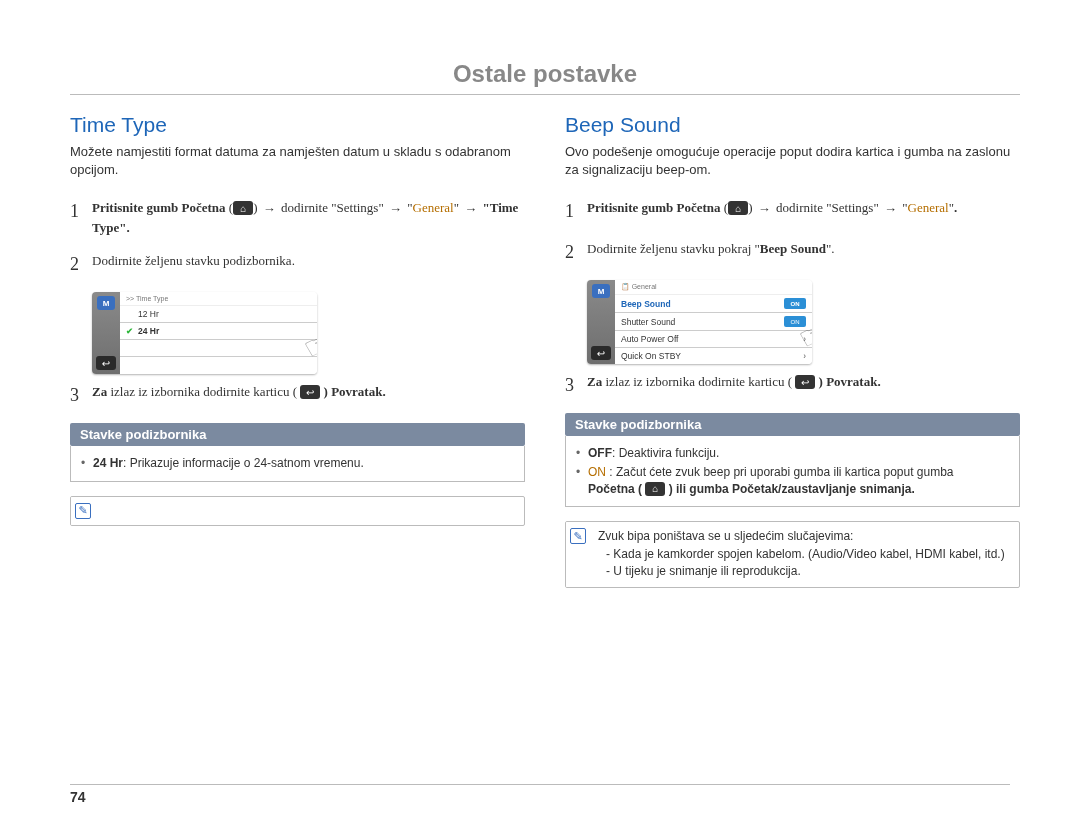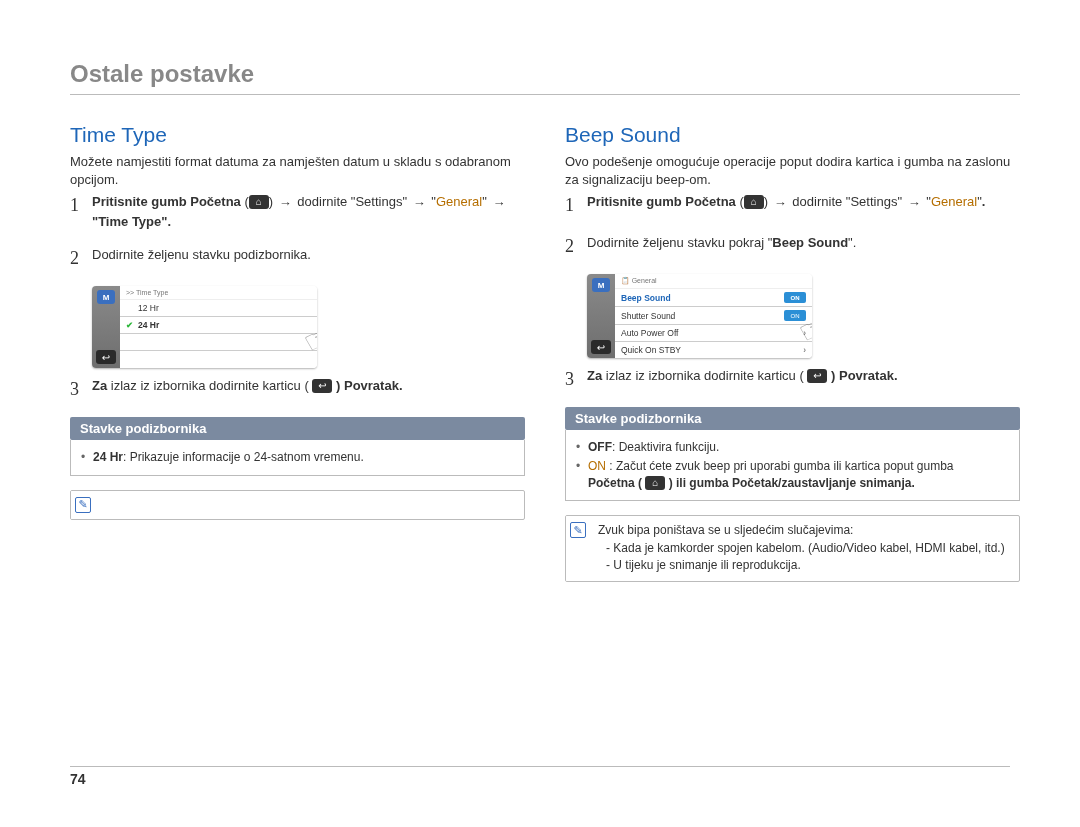--- a/index.html
+++ b/index.html
@@ -10,65 +10,66 @@
     width: 1080px;
     height: 827px;
     position: relative;
     font-size: 13px;
     color: #333;
   }
   .page {
     padding: 60px 60px 30px 70px;
   }
   .header-title {
-    text-align: left;
+    text-align: center;
     font-size: 24px;
     font-weight: bold;
     color: #888;
     border-bottom: 1px solid #bbb;
     padding-bottom: 6px;
-    margin-bottom: 28px;
+    margin-bottom: 18px;
   }
   .columns {
     display: flex;
     gap: 40px;
   }
   .column {
     flex: 1;
     min-width: 0;
   }
   .section-title {
     font-size: 21px;
     font-weight: normal;
     color: #1e66b8;
     margin: 0 0 6px 0;
   }
   .intro {
     line-height: 1.35;
-    margin-bottom: 4px;
+    margin-bottom: 20px;
   }
   ol.steps {
     list-style: none;
     padding: 0;
     margin: 0;
   }
   ol.steps > li {
     display: flex;
     margin-bottom: 14px;
     line-height: 1.5;
   }
   ol.steps > li .num {
     font-family: Georgia, 'Times New Roman', serif;
     font-size: 18px;
     color: #333;
     width: 22px;
     flex-shrink: 0;
   }
   ol.steps > li .step-body {
     flex: 1;
+    font-family: Liberation Serif, serif;
   }
   .general-label {
     color: #b56e00;
   }
   .home-icon, .back-icon {
     display: inline-flex;
     align-items: center;
     justify-content: center;
     background: #333;
     color: #fff;
@@ -221,21 +222,21 @@
     border-radius: 2px;
   }
   .note-text {
     padding: 6px 8px;
     flex: 1;
     line-height: 1.45;
   }
   .note-text .sub { padding-left: 8px; display: block; }
   .page-number {
     position: absolute;
-    bottom: 40px;
+    bottom: 22px;
     left: 70px;
     font-weight: bold;
     font-size: 14px;
     border-top: 1px solid #bbb;
     width: 940px;
     padding-top: 4px;
   }
 </style>
 </head>
 <body>

